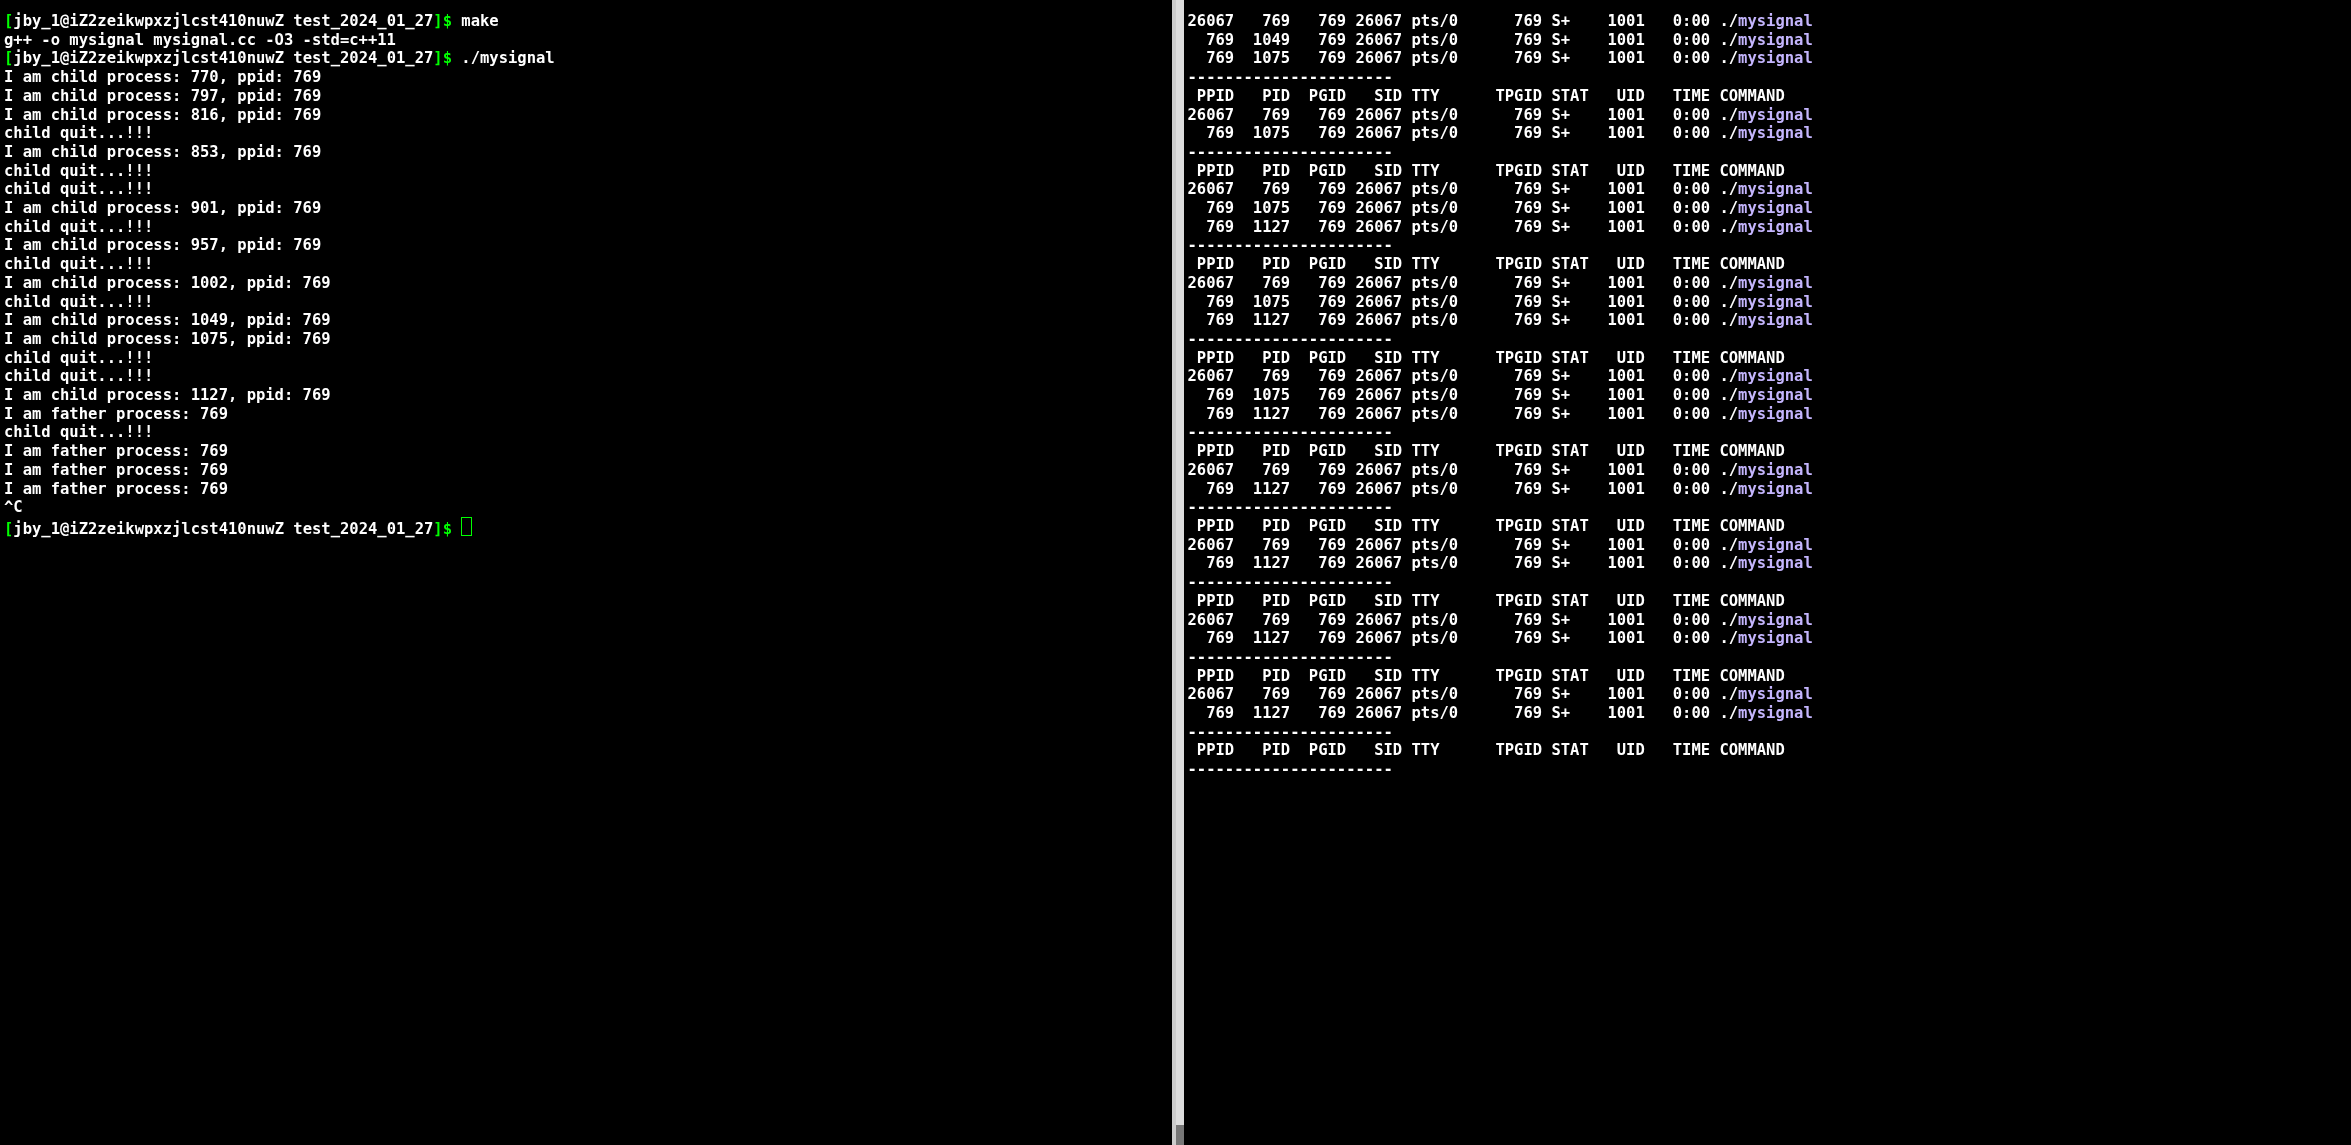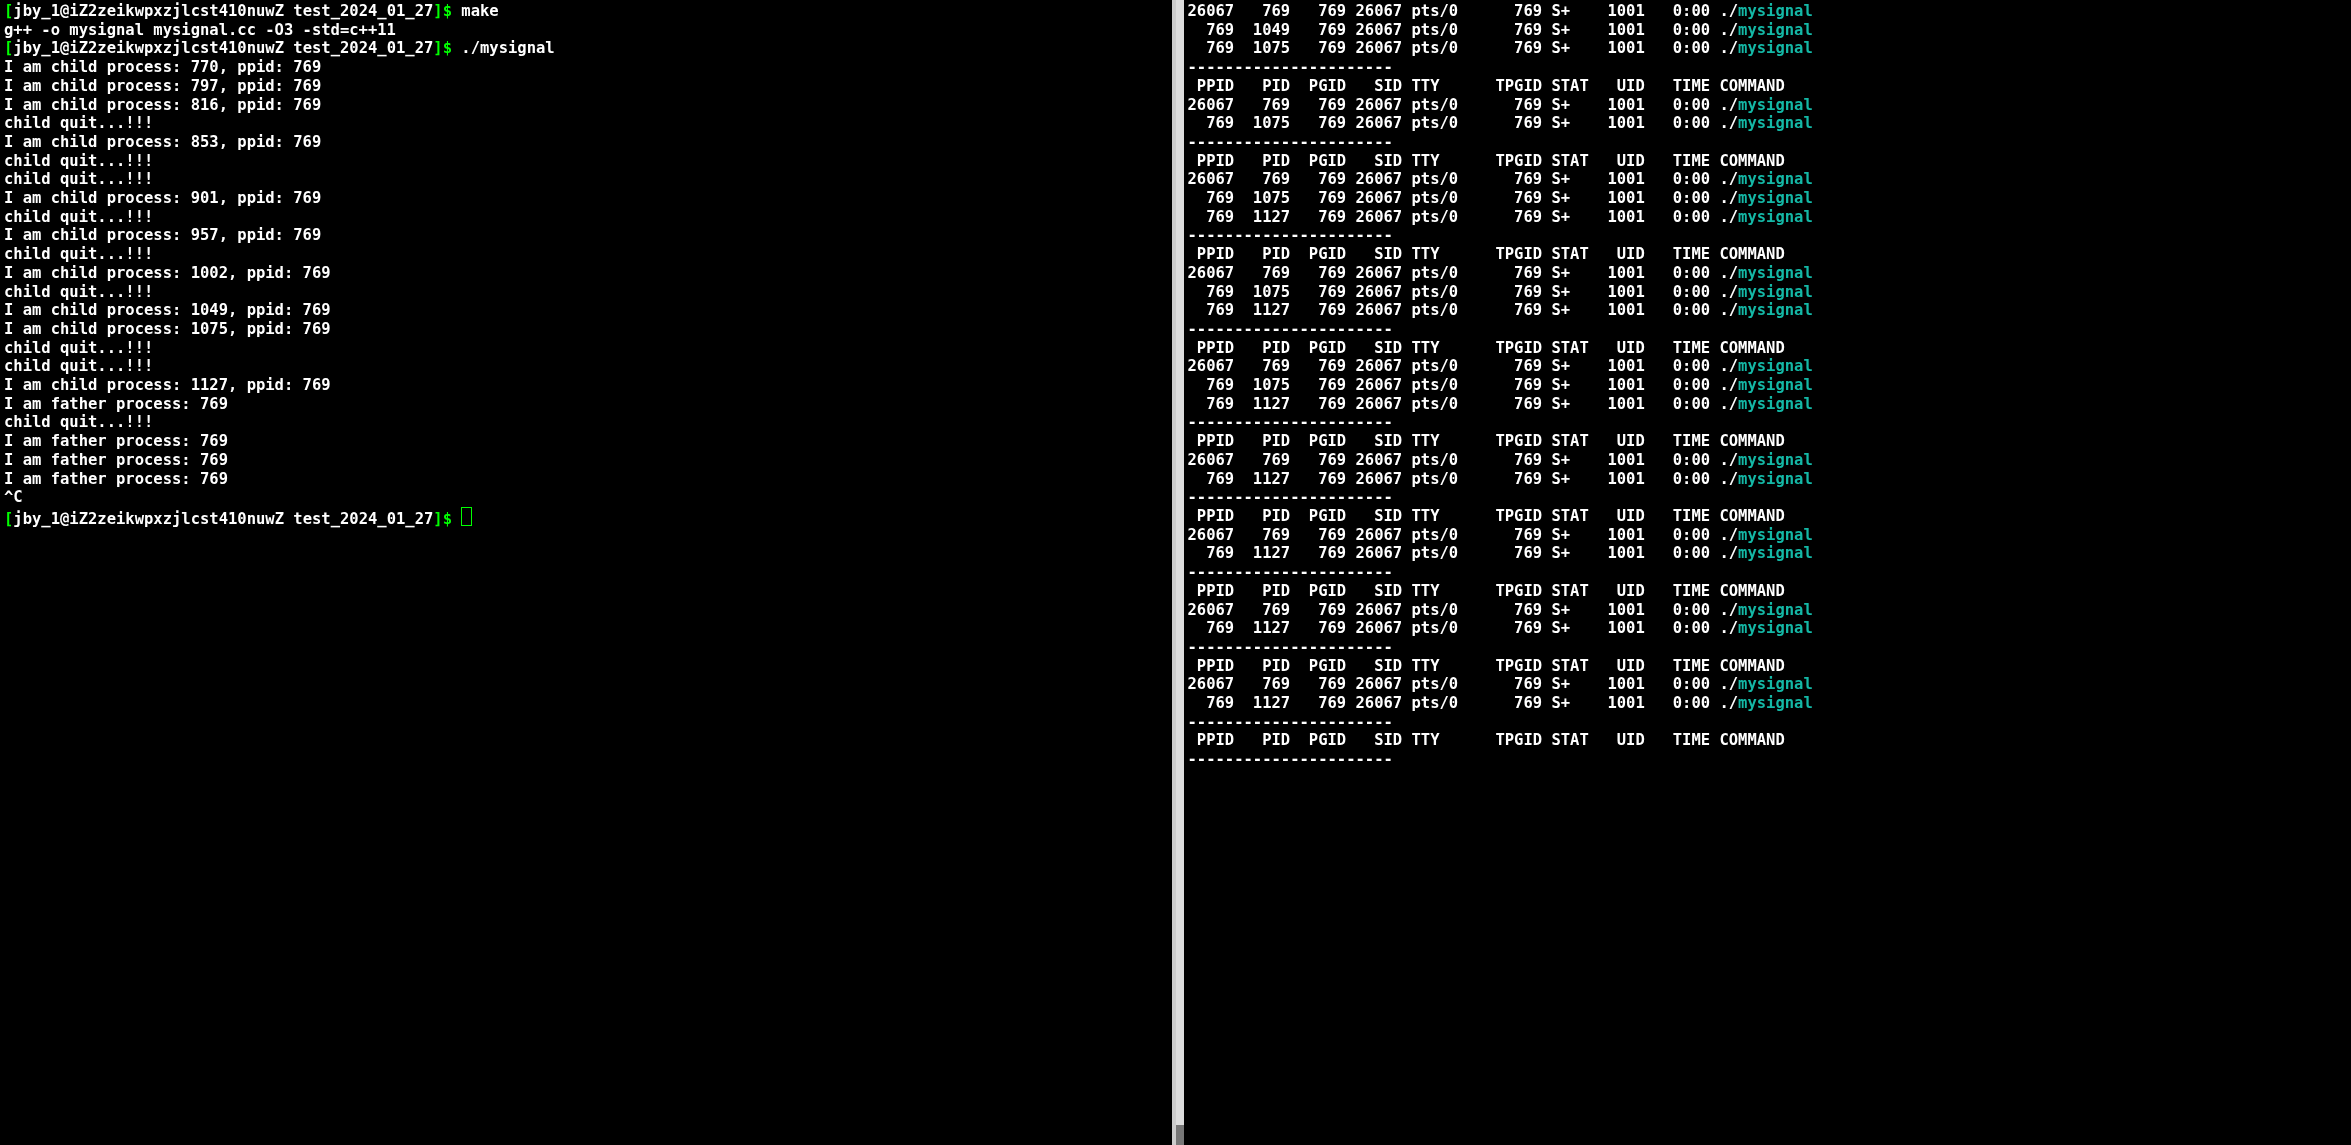--- a/index.html
+++ b/index.html
@@ -16,21 +16,21 @@
   }
   .screen {
     display: flex;
     width: 100%;
     height: 100vh;
   }
   .pane {
     flex: 1;
     white-space: pre;
     overflow: hidden;
-    padding: 2px 4px;
+    padding: 12px 4px;
     box-sizing: border-box;
   }
   .pane.left {
     border-right: 4px solid #ccc; 
     flex: 0 0 50%;
   }
   .pane.right {
     flex: 1;
   }
   
@@ -42,21 +42,21 @@
   .divider-thumb {
     position:absolute;
     bottom:0;
     width:100%;
     height:20px;
     background:#777;
   }
   .prompt-br { color:#00ff00; }  
   .prompt-txt{ color:#ffffff; }
   .cmd       { color:#ffffff; }
-  .hl        { color:#14b8a6; }  
+  .hl        { color:#c4b5fd; }  
   .dashes    { color:#ffffff; }
   .cursor {
     display:inline-block;
     width:9px;
     height:17px;
     border:1px solid #00ff00;
     vertical-align:-2px;
   }
 </style>
 </head>

